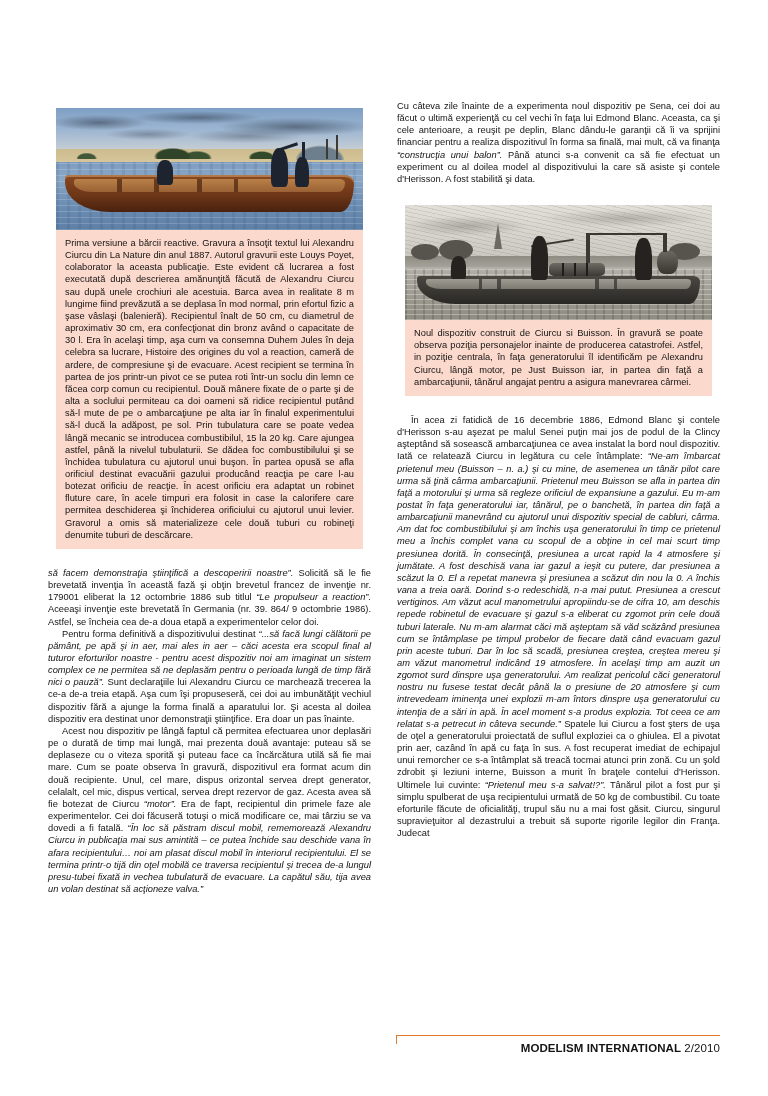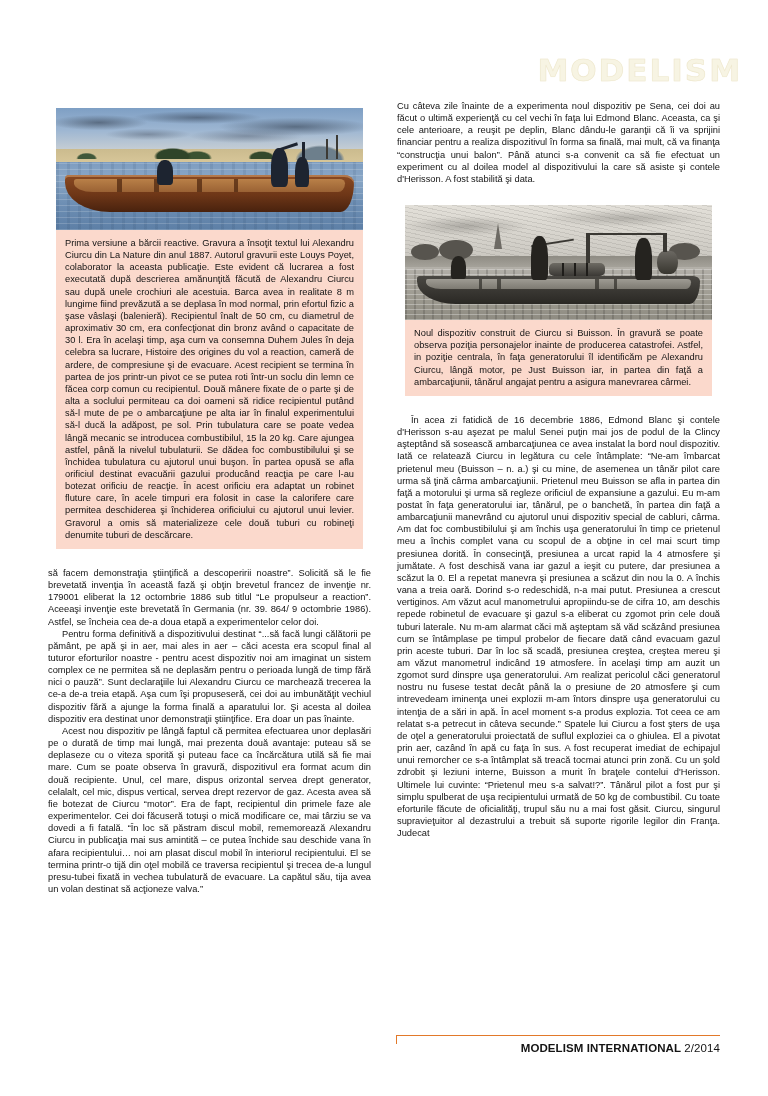--- a/index.html
+++ b/index.html
@@ -58,21 +58,21 @@
     margin: 0;
     font-size: 9.3px;
     line-height: 12.15px;
     text-align: justify;
     text-indent: 14px;
     color: #141414;
     hyphens: auto;
   }
   p.body.noindent { text-indent: 0; }
   p.body + p.body { margin-top: 0; }
-  .ital { }
+  .ital { font-style: italic; }
 
   
   .figure { margin: 8px; }
   .figcap {
     background: #fbd9cc;
     padding: 7px 9px 8px 9px;
     font-size: 9.3px;
     line-height: 12.15px;
     text-align: justify;
     color: #141414;
@@ -244,21 +244,20 @@
     width: 1.4px;
     height: 9px;
     background: #e2792a;
   }
 </style>
 </head>
 <body>
 
 <div class="page">
 
-  <div class="masthead">MODELISM</div>
 
   <div class="columns">
 
     <div class="col">
 
       <figure class="figure">
         <div class="illus1">
           <div class="i1-sky"></div>
           <div class="i1-clouds"></div>
           <div class="i1-far"></div>
@@ -346,17 +345,17 @@
       </p>
     </div>
   </div>
 
   <div class="footer">
     <div class="footer-rule">
       <div class="footer-tick"></div>
     </div>
     <div class="footer-text">
       <span>MODELISM INTERNATIONAL</span>
-      <span class="footer-issue">2/2014</span>
+      <span class="footer-issue">2/2010</span>
     </div>
   </div>
 
 </div>
 
 </body></html>

